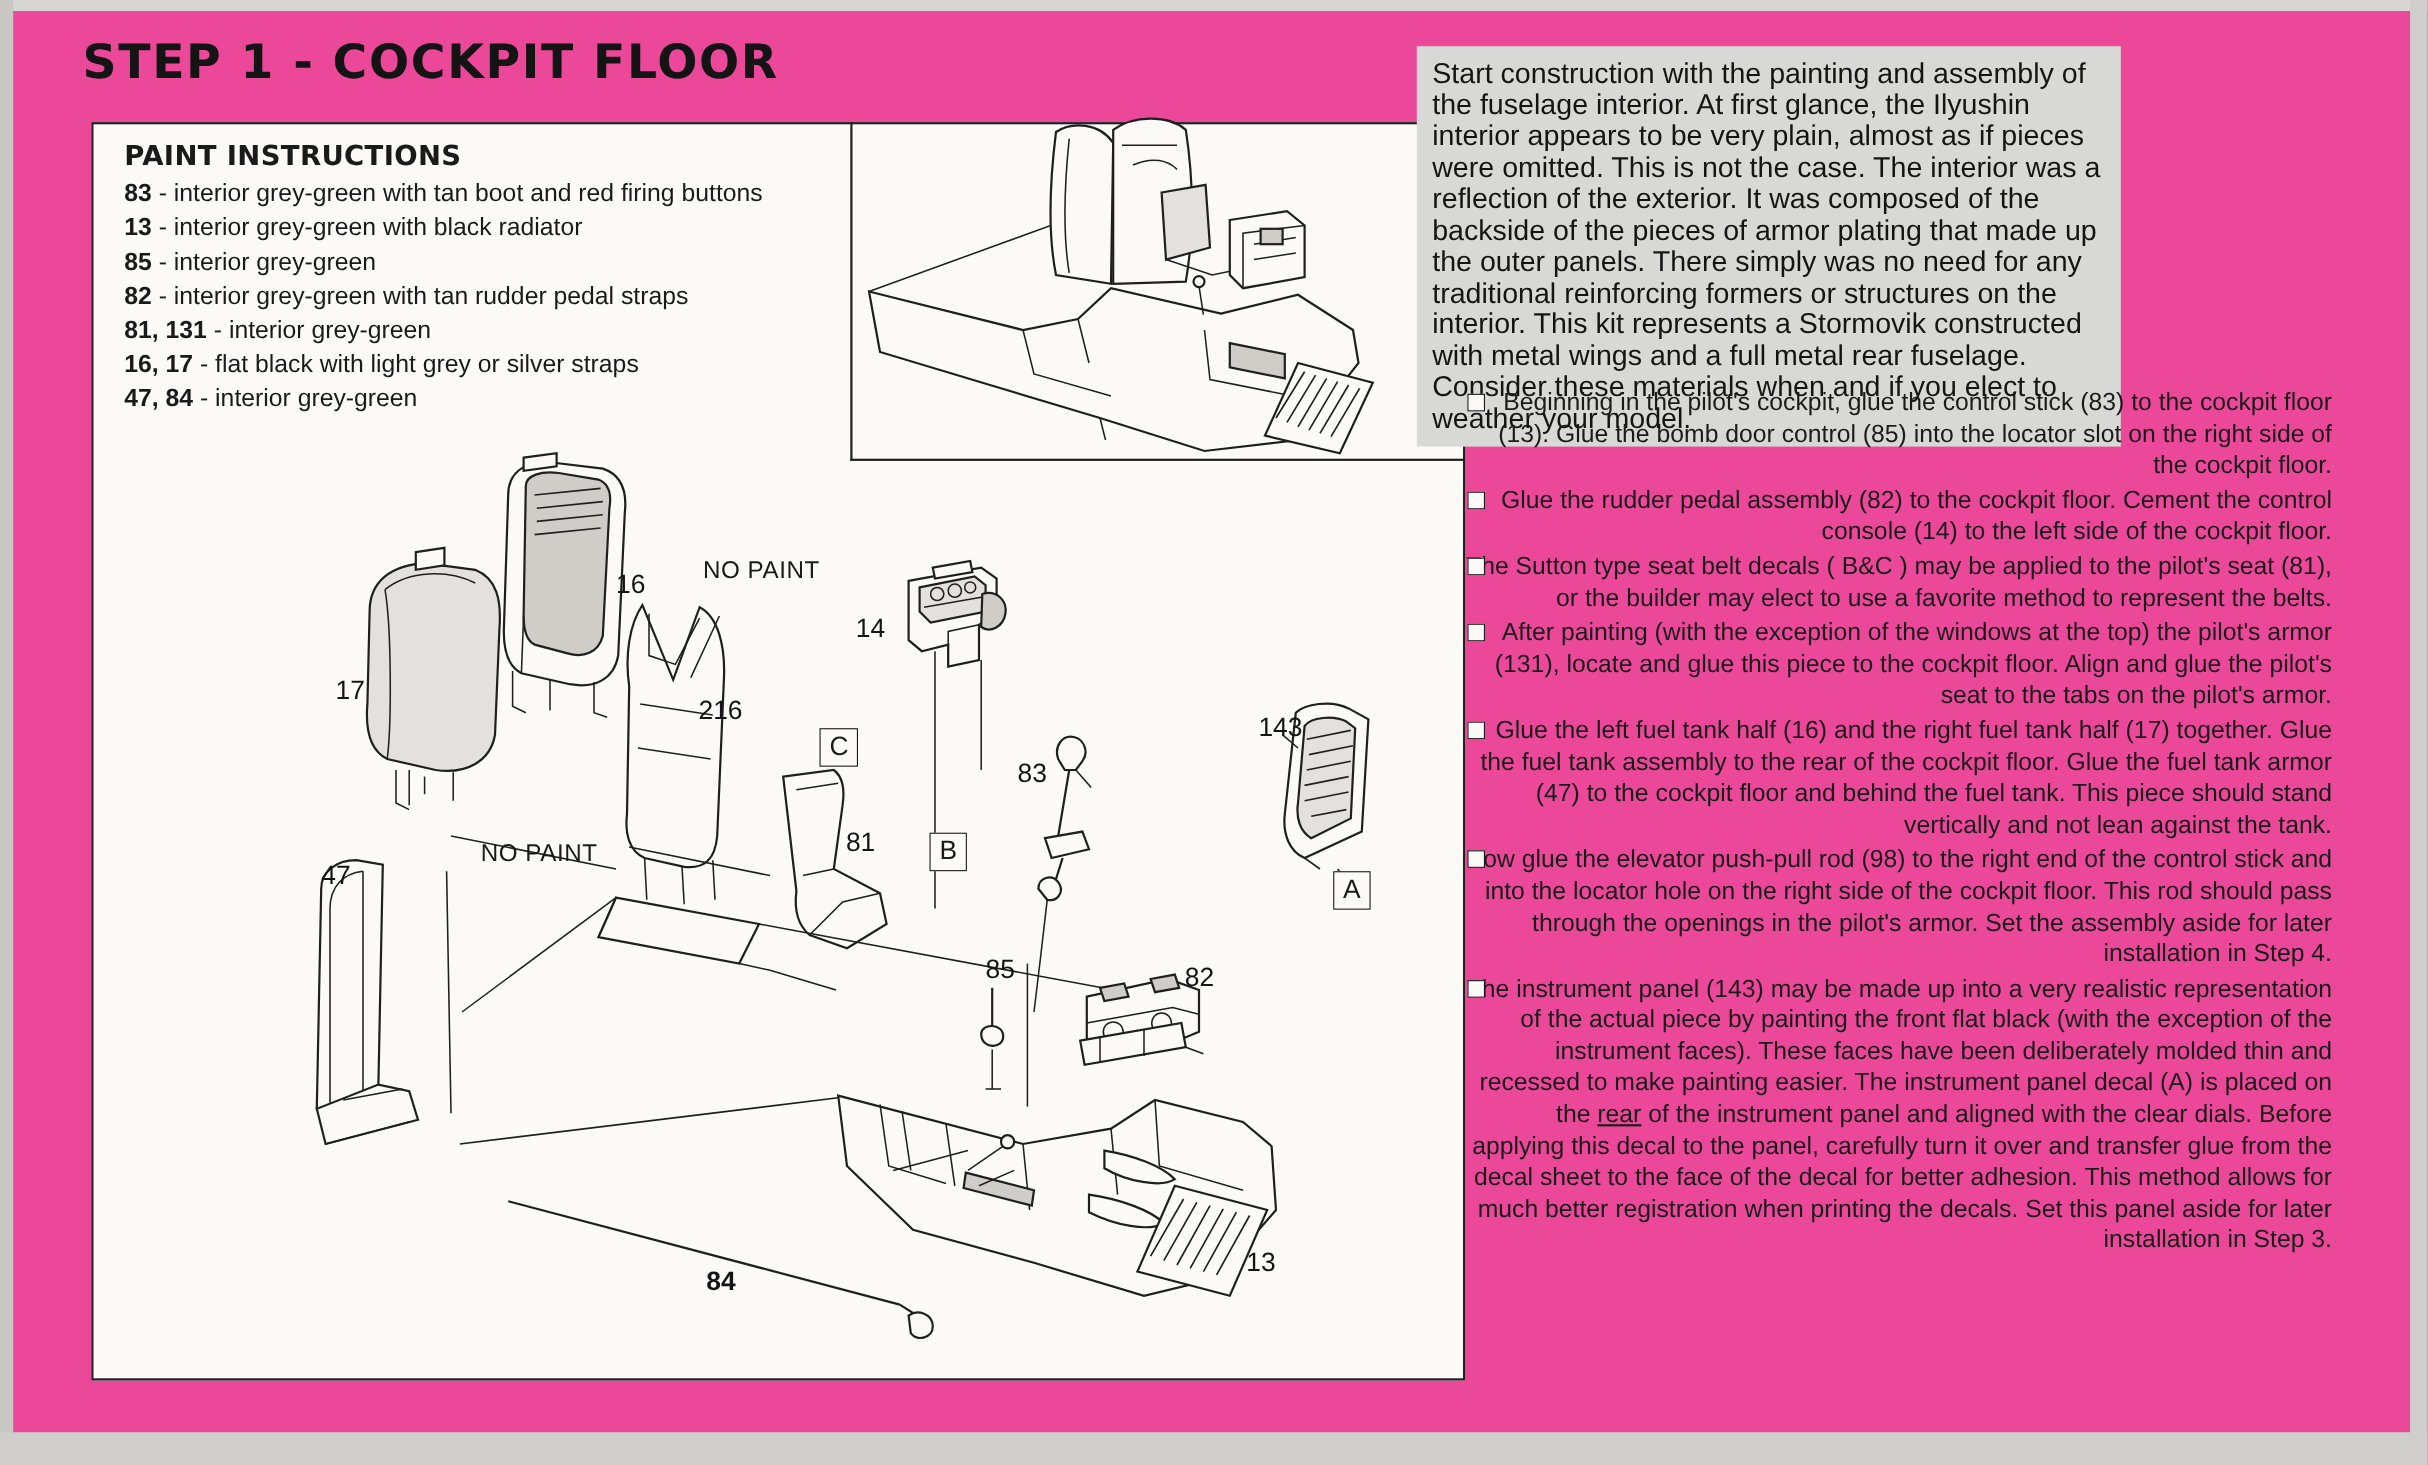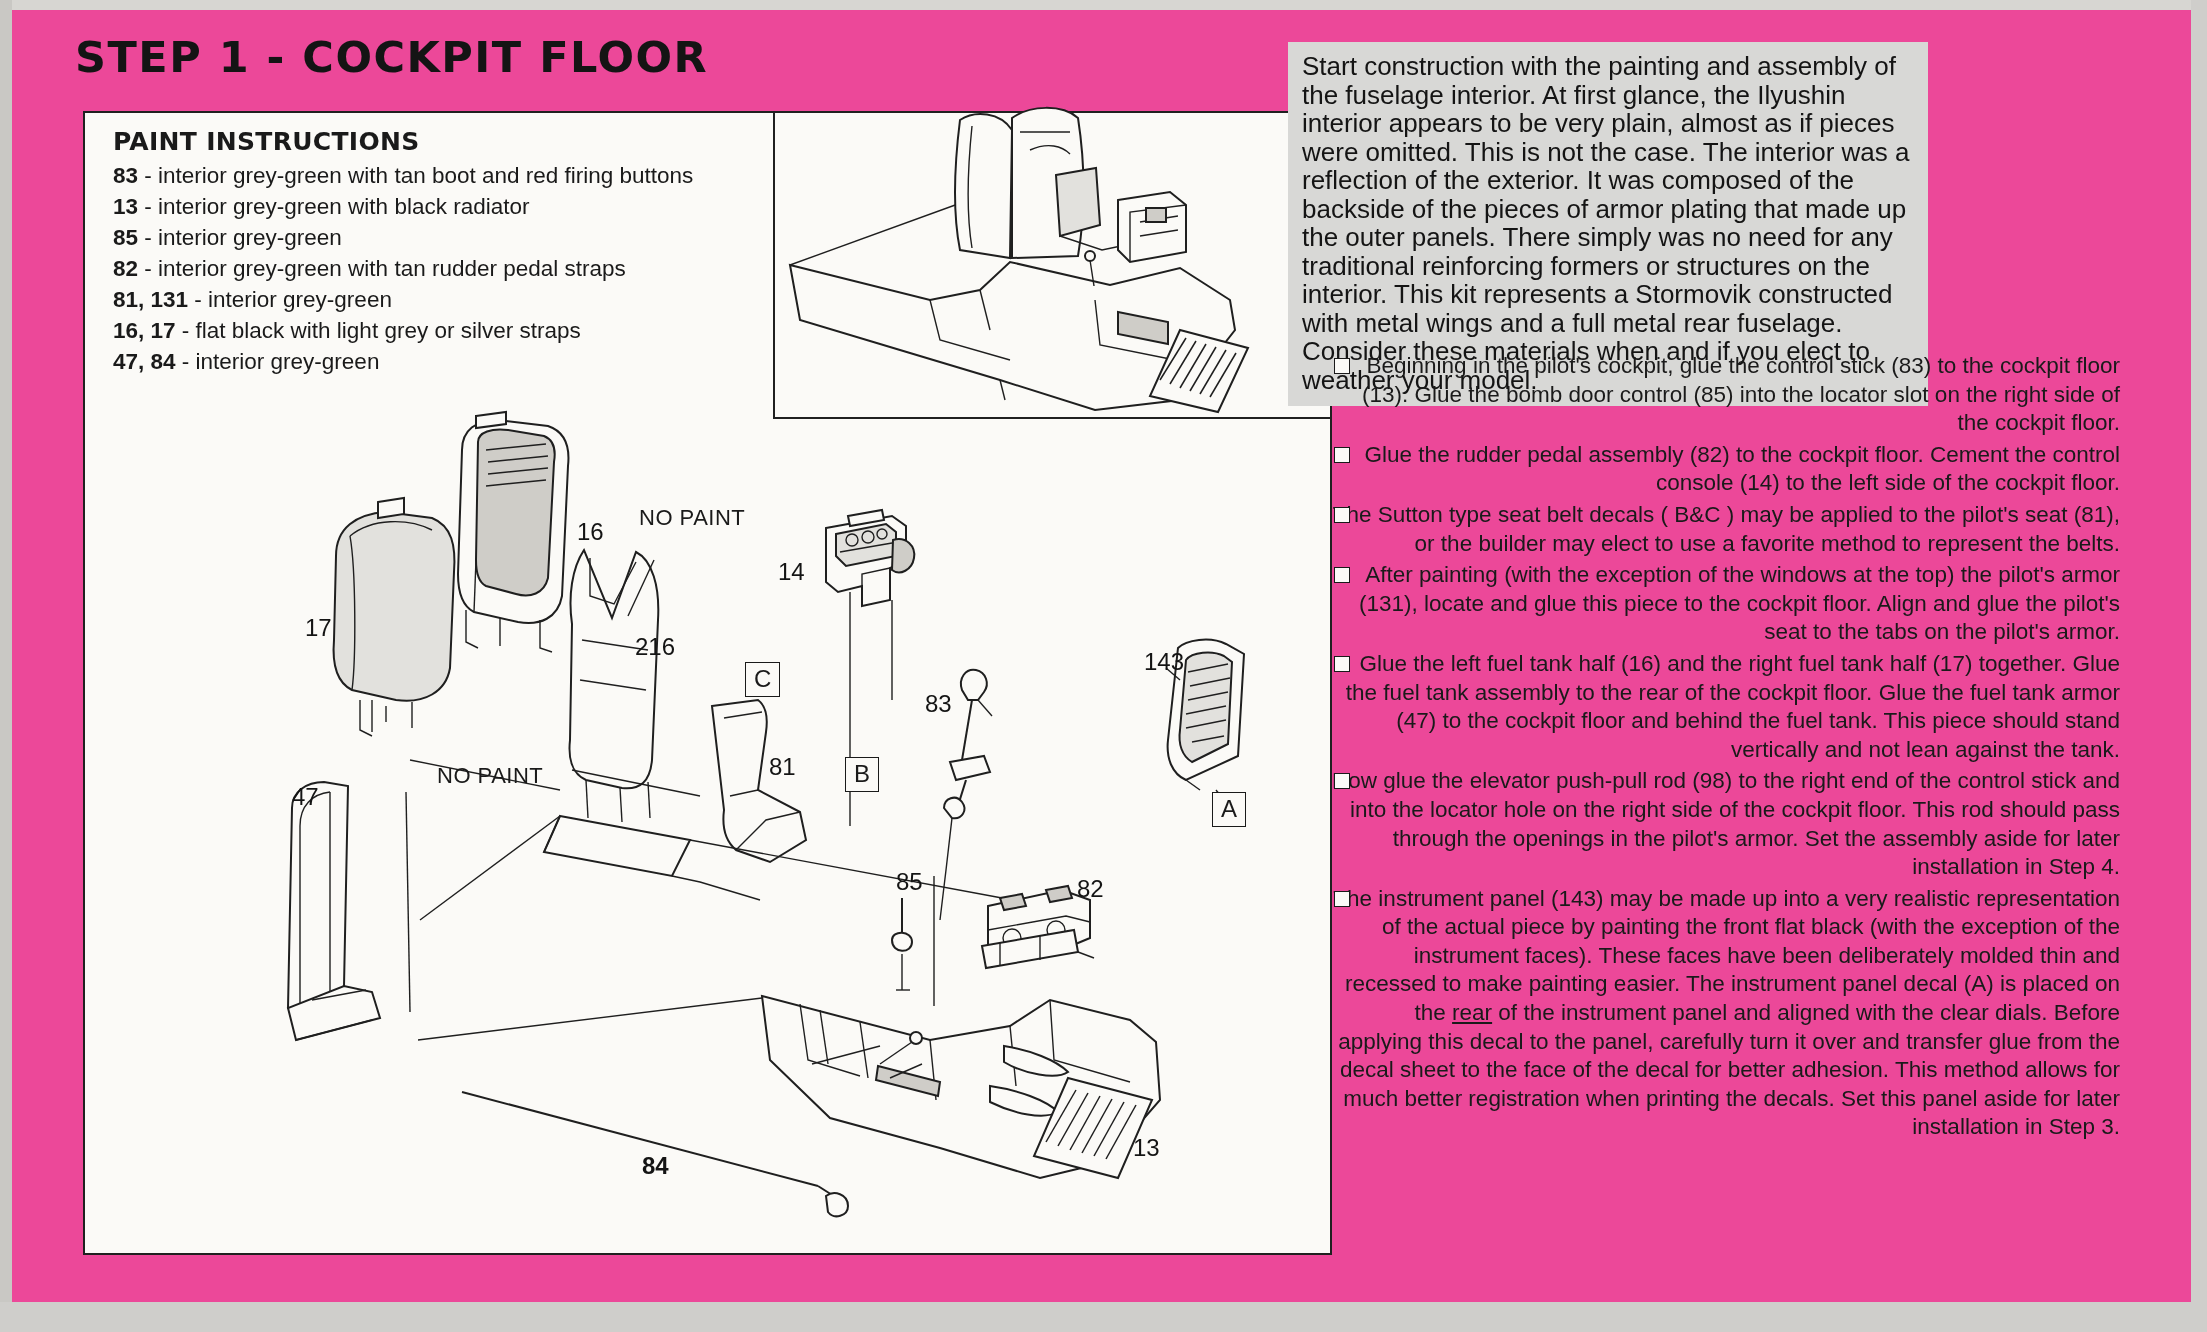--- a/index.html
+++ b/index.html
@@ -425,21 +425,21 @@
       <path class="stroke-thin" d="M934 876 L934 1006"></path>
 
       <path class="stroke-thin" d="M654 560 L628 616"></path>
 
       <path class="stroke-thin" d="M1180 680 L1166 668"></path>
 
       <path class="stroke-thin" d="M1216 790 L1224 800"></path>
     </g>
   </svg>
 
-  <div class="lab" style="left:577px; top:518px;">16</div>
+  <div class="lab" style="left:560px; top:518px;">16</div>
   <div class="lab" style="left:305px; top:614px;">17</div>
   <div class="lab" style="left:778px; top:558px;">14</div>
   <div class="lab" style="left:635px; top:633px;">216</div>
   <div class="lab" style="left:1144px; top:648px;">143</div>
   <div class="lab" style="left:925px; top:690px;">83</div>
   <div class="lab" style="left:769px; top:753px;">81</div>
   <div class="lab" style="left:292px; top:783px;">47</div>
   <div class="lab" style="left:896px; top:868px;">85</div>
   <div class="lab" style="left:1077px; top:875px;">82</div>
   <div class="lab" style="left:1133px; top:1134px;">13</div>

